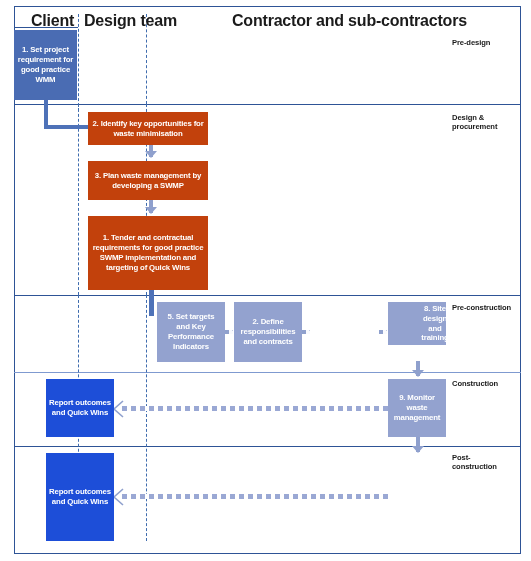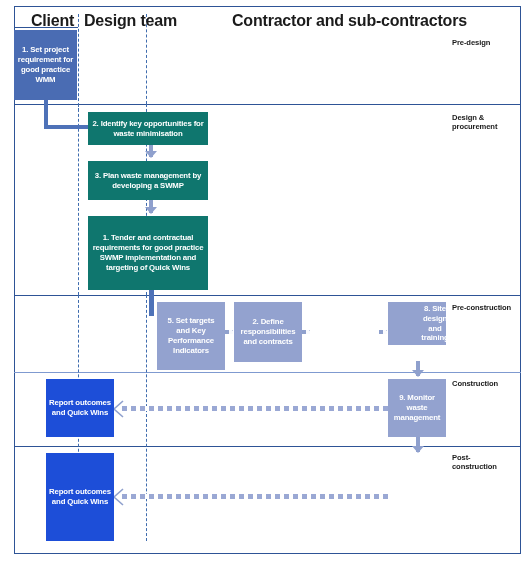--- a/index.html
+++ b/index.html
@@ -69,21 +69,21 @@
     font-weight:bold;
     line-height:1.28;
     text-align:center;
     display:flex;
     align-items:center;
     justify-content:center;
     padding:2px 3px;
     letter-spacing:-0.15px;
   }
   .box.dark   { background:#4a6cb3; }
-  .box.mid    { background:#0f766e; }
+  .box.mid    { background:#c2410c; }
   .box.light  { background:#93a2cf; }
   .box.pale   { background:#1d4ed8;text-align:center; }
 
   
   .conn{
     position:absolute;
     background:#4e72b8;
   }
   .conn.pale{ background:#8fa0cd; }
 
@@ -198,21 +198,21 @@
   <div class="box mid" style="left:88px; top:161px; width:120px; height:39px;">
     <span>3. Plan waste management by developing a SWMP</span>
   </div>
 
   <div class="box mid" style="left:88px; top:216px; width:120px; height:74px;">
     <span>1. Tender and contractual requirements for good practice SWMP implementation and targeting of Quick Wins</span>
   </div>
 
   <div class="chev-right" style="left:152px; top:327px;"></div>
 
-  <div class="box light" style="left:157px; top:302px; width:68px; height:68px;">
+  <div class="box light" style="left:157px; top:302px; width:68px; height:60px;">
     <span>5. Set targets and Key Performance Indicators</span>
   </div>
 
   <div class="conn pale" style="left:225px; top:330px; width:8px; height:4px;"></div>
   <div class="chev-right" style="left:229px; top:327px;"></div>
 
   <div class="box light" style="left:234px; top:302px; width:68px; height:60px;">
     <span>2. Define responsibilities and contracts</span>
   </div>
 

